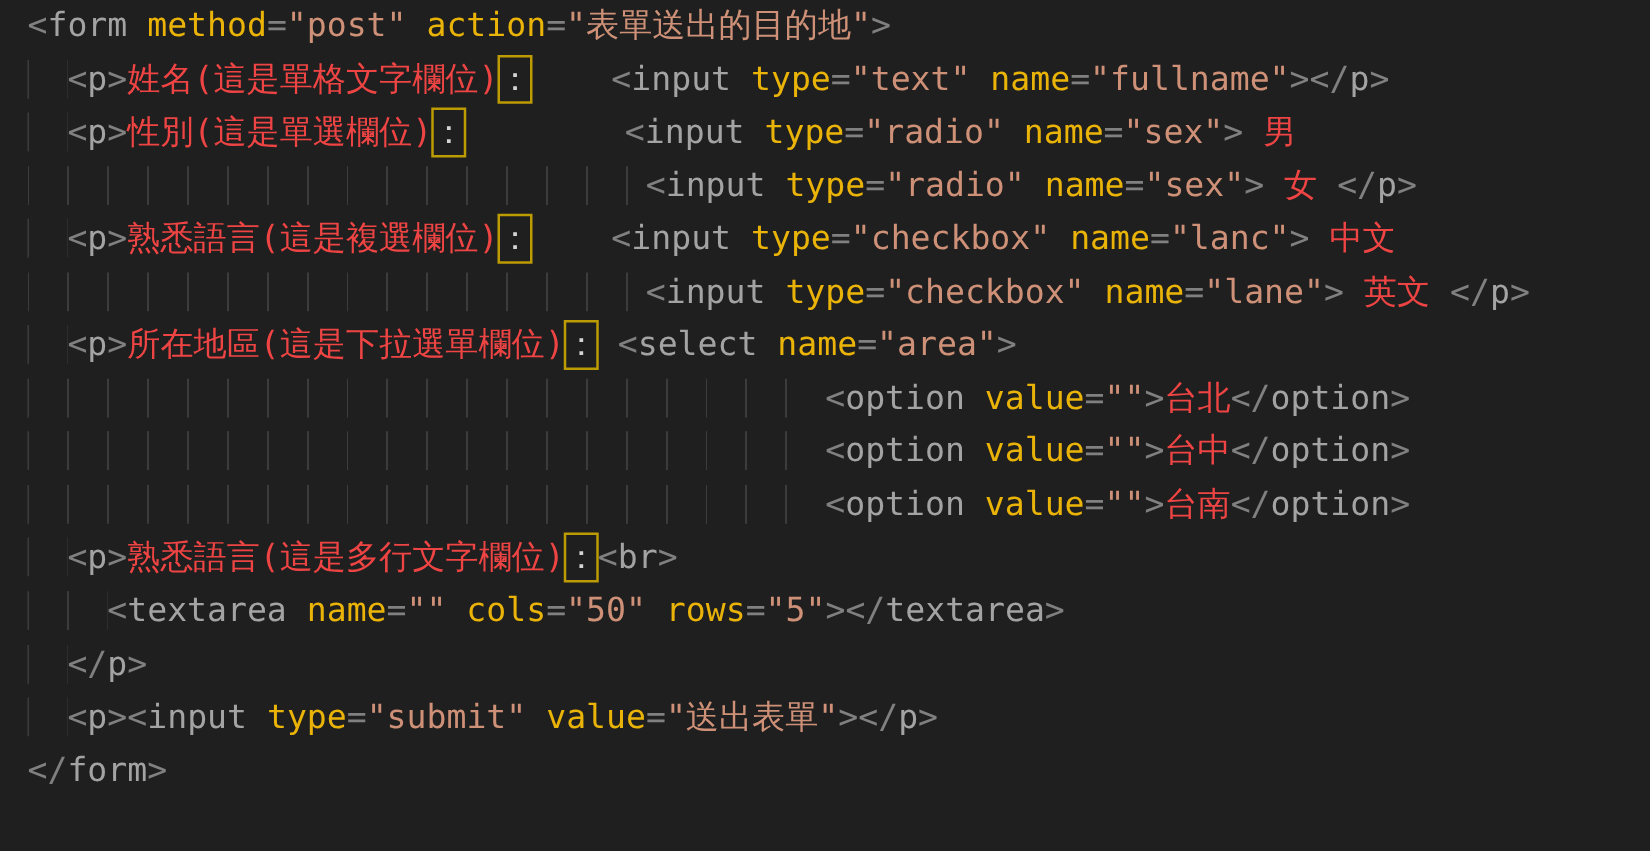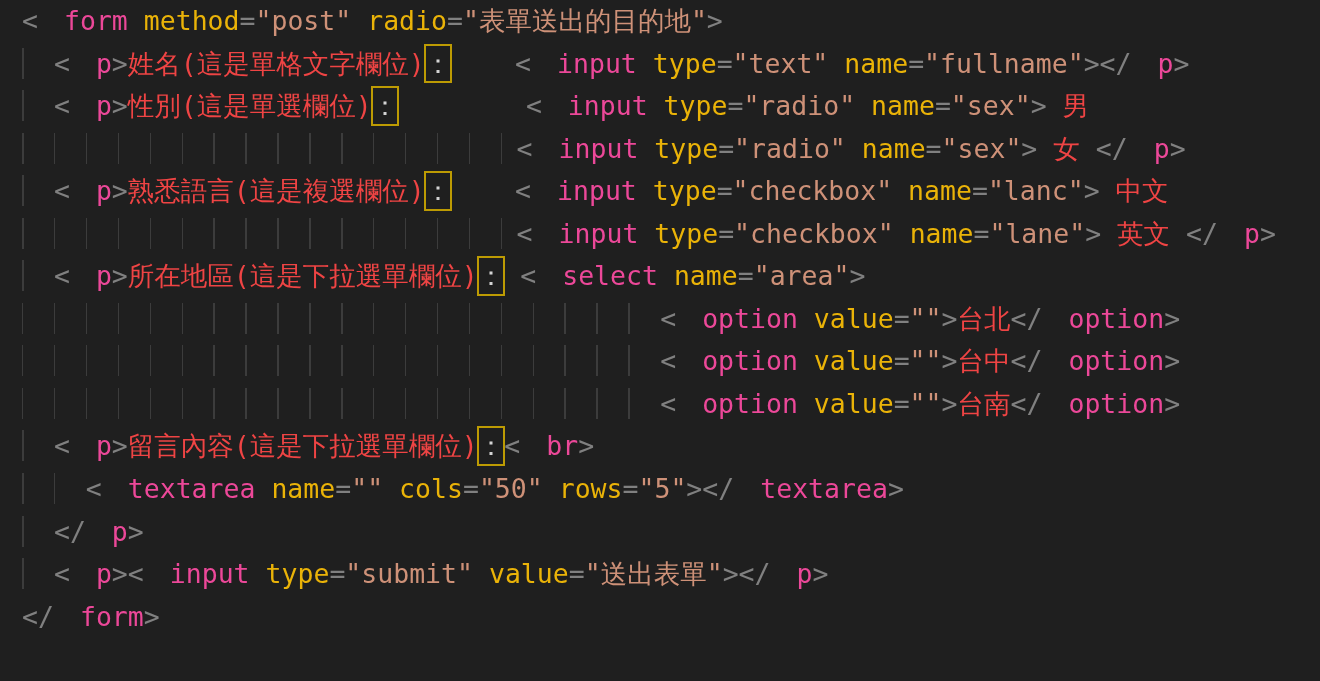--- a/index.html
+++ b/index.html
@@ -21,21 +21,21 @@
     font-size: 26.5px;
     line-height: 42.56px;
     color: #d4d4d4;
     cursor: text;
   }
   .line {
     height: 42.56px;
     white-space: pre;
   }
   .tok-p { color: #808080; }
-  .tok-t { color: #ec4899; margin-left: 26px; }
+  .tok-t { color: #a3a3a3; }
   .tok-a { color: #eab308; }
   .tok-s { color: #ce9178; }
   .tok-x { color: #ef4444; }
   
   .tok-w {
     background-image: repeating-linear-gradient(
       90deg,
       #3c3c3c 0, #3c3c3c 1.5px,
       transparent 1.5px, transparent 2ch
     );
@@ -55,28 +55,28 @@
     top: 1px;
     bottom: 2px;
     border: 2px solid #bd9b03;
     pointer-events: none;
   }
 </style>
 </head>
 <body>
 
 <div id="editor">
-    <div class="line"><span class="tok-p">&lt;</span><span class="tok-t">form</span><span class="tok-x"> </span><span class="tok-a">method</span><span class="tok-p">=</span><span class="tok-s">"post"</span><span class="tok-x"> </span><span class="tok-a">radio</span><span class="tok-p">=</span><span class="tok-s">"表單送出的目的地"</span><span class="tok-p">&gt;</span></div>
+    <div class="line"><span class="tok-p">&lt;</span><span class="tok-t">form</span><span class="tok-x"> </span><span class="tok-a">method</span><span class="tok-p">=</span><span class="tok-s">"post"</span><span class="tok-x"> </span><span class="tok-a">action</span><span class="tok-p">=</span><span class="tok-s">"表單送出的目的地"</span><span class="tok-p">&gt;</span></div>
     <div class="line"><span class="tok-w">  </span><span class="tok-p">&lt;</span><span class="tok-t">p</span><span class="tok-p">&gt;</span><span class="tok-x">姓名(這是單格文字欄位)</span><span class="tok-b">：</span><span class="tok-g">    </span><span class="tok-p">&lt;</span><span class="tok-t">input</span><span class="tok-x"> </span><span class="tok-a">type</span><span class="tok-p">=</span><span class="tok-s">"text"</span><span class="tok-x"> </span><span class="tok-a">name</span><span class="tok-p">=</span><span class="tok-s">"fullname"</span><span class="tok-p">&gt;</span><span class="tok-p">&lt;/</span><span class="tok-t">p</span><span class="tok-p">&gt;</span></div>
     <div class="line"><span class="tok-w">  </span><span class="tok-p">&lt;</span><span class="tok-t">p</span><span class="tok-p">&gt;</span><span class="tok-x">性別(這是單選欄位)</span><span class="tok-b">：</span><span class="tok-g">        </span><span class="tok-p">&lt;</span><span class="tok-t">input</span><span class="tok-x"> </span><span class="tok-a">type</span><span class="tok-p">=</span><span class="tok-s">"radio"</span><span class="tok-x"> </span><span class="tok-a">name</span><span class="tok-p">=</span><span class="tok-s">"sex"</span><span class="tok-p">&gt;</span><span class="tok-x"> 男</span></div>
     <div class="line"><span class="tok-w">                               </span><span class="tok-p">&lt;</span><span class="tok-t">input</span><span class="tok-x"> </span><span class="tok-a">type</span><span class="tok-p">=</span><span class="tok-s">"radio"</span><span class="tok-x"> </span><span class="tok-a">name</span><span class="tok-p">=</span><span class="tok-s">"sex"</span><span class="tok-p">&gt;</span><span class="tok-x"> 女 </span><span class="tok-p">&lt;/</span><span class="tok-t">p</span><span class="tok-p">&gt;</span></div>
     <div class="line"><span class="tok-w">  </span><span class="tok-p">&lt;</span><span class="tok-t">p</span><span class="tok-p">&gt;</span><span class="tok-x">熟悉語言(這是複選欄位)</span><span class="tok-b">：</span><span class="tok-g">    </span><span class="tok-p">&lt;</span><span class="tok-t">input</span><span class="tok-x"> </span><span class="tok-a">type</span><span class="tok-p">=</span><span class="tok-s">"checkbox"</span><span class="tok-x"> </span><span class="tok-a">name</span><span class="tok-p">=</span><span class="tok-s">"lanc"</span><span class="tok-p">&gt;</span><span class="tok-x"> 中文</span></div>
     <div class="line"><span class="tok-w">                               </span><span class="tok-p">&lt;</span><span class="tok-t">input</span><span class="tok-x"> </span><span class="tok-a">type</span><span class="tok-p">=</span><span class="tok-s">"checkbox"</span><span class="tok-x"> </span><span class="tok-a">name</span><span class="tok-p">=</span><span class="tok-s">"lane"</span><span class="tok-p">&gt;</span><span class="tok-x"> 英文 </span><span class="tok-p">&lt;/</span><span class="tok-t">p</span><span class="tok-p">&gt;</span></div>
     <div class="line"><span class="tok-w">  </span><span class="tok-p">&lt;</span><span class="tok-t">p</span><span class="tok-p">&gt;</span><span class="tok-x">所在地區(這是下拉選單欄位)</span><span class="tok-b">：</span><span class="tok-g"> </span><span class="tok-p">&lt;</span><span class="tok-t">select</span><span class="tok-x"> </span><span class="tok-a">name</span><span class="tok-p">=</span><span class="tok-s">"area"</span><span class="tok-p">&gt;</span></div>
     <div class="line"><span class="tok-w">                                        </span><span class="tok-p">&lt;</span><span class="tok-t">option</span><span class="tok-x"> </span><span class="tok-a">value</span><span class="tok-p">=</span><span class="tok-s">""</span><span class="tok-p">&gt;</span><span class="tok-x">台北</span><span class="tok-p">&lt;/</span><span class="tok-t">option</span><span class="tok-p">&gt;</span></div>
     <div class="line"><span class="tok-w">                                        </span><span class="tok-p">&lt;</span><span class="tok-t">option</span><span class="tok-x"> </span><span class="tok-a">value</span><span class="tok-p">=</span><span class="tok-s">""</span><span class="tok-p">&gt;</span><span class="tok-x">台中</span><span class="tok-p">&lt;/</span><span class="tok-t">option</span><span class="tok-p">&gt;</span></div>
     <div class="line"><span class="tok-w">                                        </span><span class="tok-p">&lt;</span><span class="tok-t">option</span><span class="tok-x"> </span><span class="tok-a">value</span><span class="tok-p">=</span><span class="tok-s">""</span><span class="tok-p">&gt;</span><span class="tok-x">台南</span><span class="tok-p">&lt;/</span><span class="tok-t">option</span><span class="tok-p">&gt;</span></div>
-    <div class="line"><span class="tok-w">  </span><span class="tok-p">&lt;</span><span class="tok-t">p</span><span class="tok-p">&gt;</span><span class="tok-x">留言內容(這是下拉選單欄位)</span><span class="tok-b">：</span><span class="tok-p">&lt;</span><span class="tok-t">br</span><span class="tok-p">&gt;</span></div>
+    <div class="line"><span class="tok-w">  </span><span class="tok-p">&lt;</span><span class="tok-t">p</span><span class="tok-p">&gt;</span><span class="tok-x">熟悉語言(這是多行文字欄位)</span><span class="tok-b">：</span><span class="tok-p">&lt;</span><span class="tok-t">br</span><span class="tok-p">&gt;</span></div>
     <div class="line"><span class="tok-w">    </span><span class="tok-p">&lt;</span><span class="tok-t">textarea</span><span class="tok-x"> </span><span class="tok-a">name</span><span class="tok-p">=</span><span class="tok-s">""</span><span class="tok-x"> </span><span class="tok-a">cols</span><span class="tok-p">=</span><span class="tok-s">"50"</span><span class="tok-x"> </span><span class="tok-a">rows</span><span class="tok-p">=</span><span class="tok-s">"5"</span><span class="tok-p">&gt;</span><span class="tok-p">&lt;/</span><span class="tok-t">textarea</span><span class="tok-p">&gt;</span></div>
     <div class="line"><span class="tok-w">  </span><span class="tok-p">&lt;/</span><span class="tok-t">p</span><span class="tok-p">&gt;</span></div>
     <div class="line"><span class="tok-w">  </span><span class="tok-p">&lt;</span><span class="tok-t">p</span><span class="tok-p">&gt;</span><span class="tok-p">&lt;</span><span class="tok-t">input</span><span class="tok-x"> </span><span class="tok-a">type</span><span class="tok-p">=</span><span class="tok-s">"submit"</span><span class="tok-x"> </span><span class="tok-a">value</span><span class="tok-p">=</span><span class="tok-s">"送出表單"</span><span class="tok-p">&gt;</span><span class="tok-p">&lt;/</span><span class="tok-t">p</span><span class="tok-p">&gt;</span></div>
     <div class="line"><span class="tok-p">&lt;/</span><span class="tok-t">form</span><span class="tok-p">&gt;</span></div>
   </div>
 
 </body></html>

